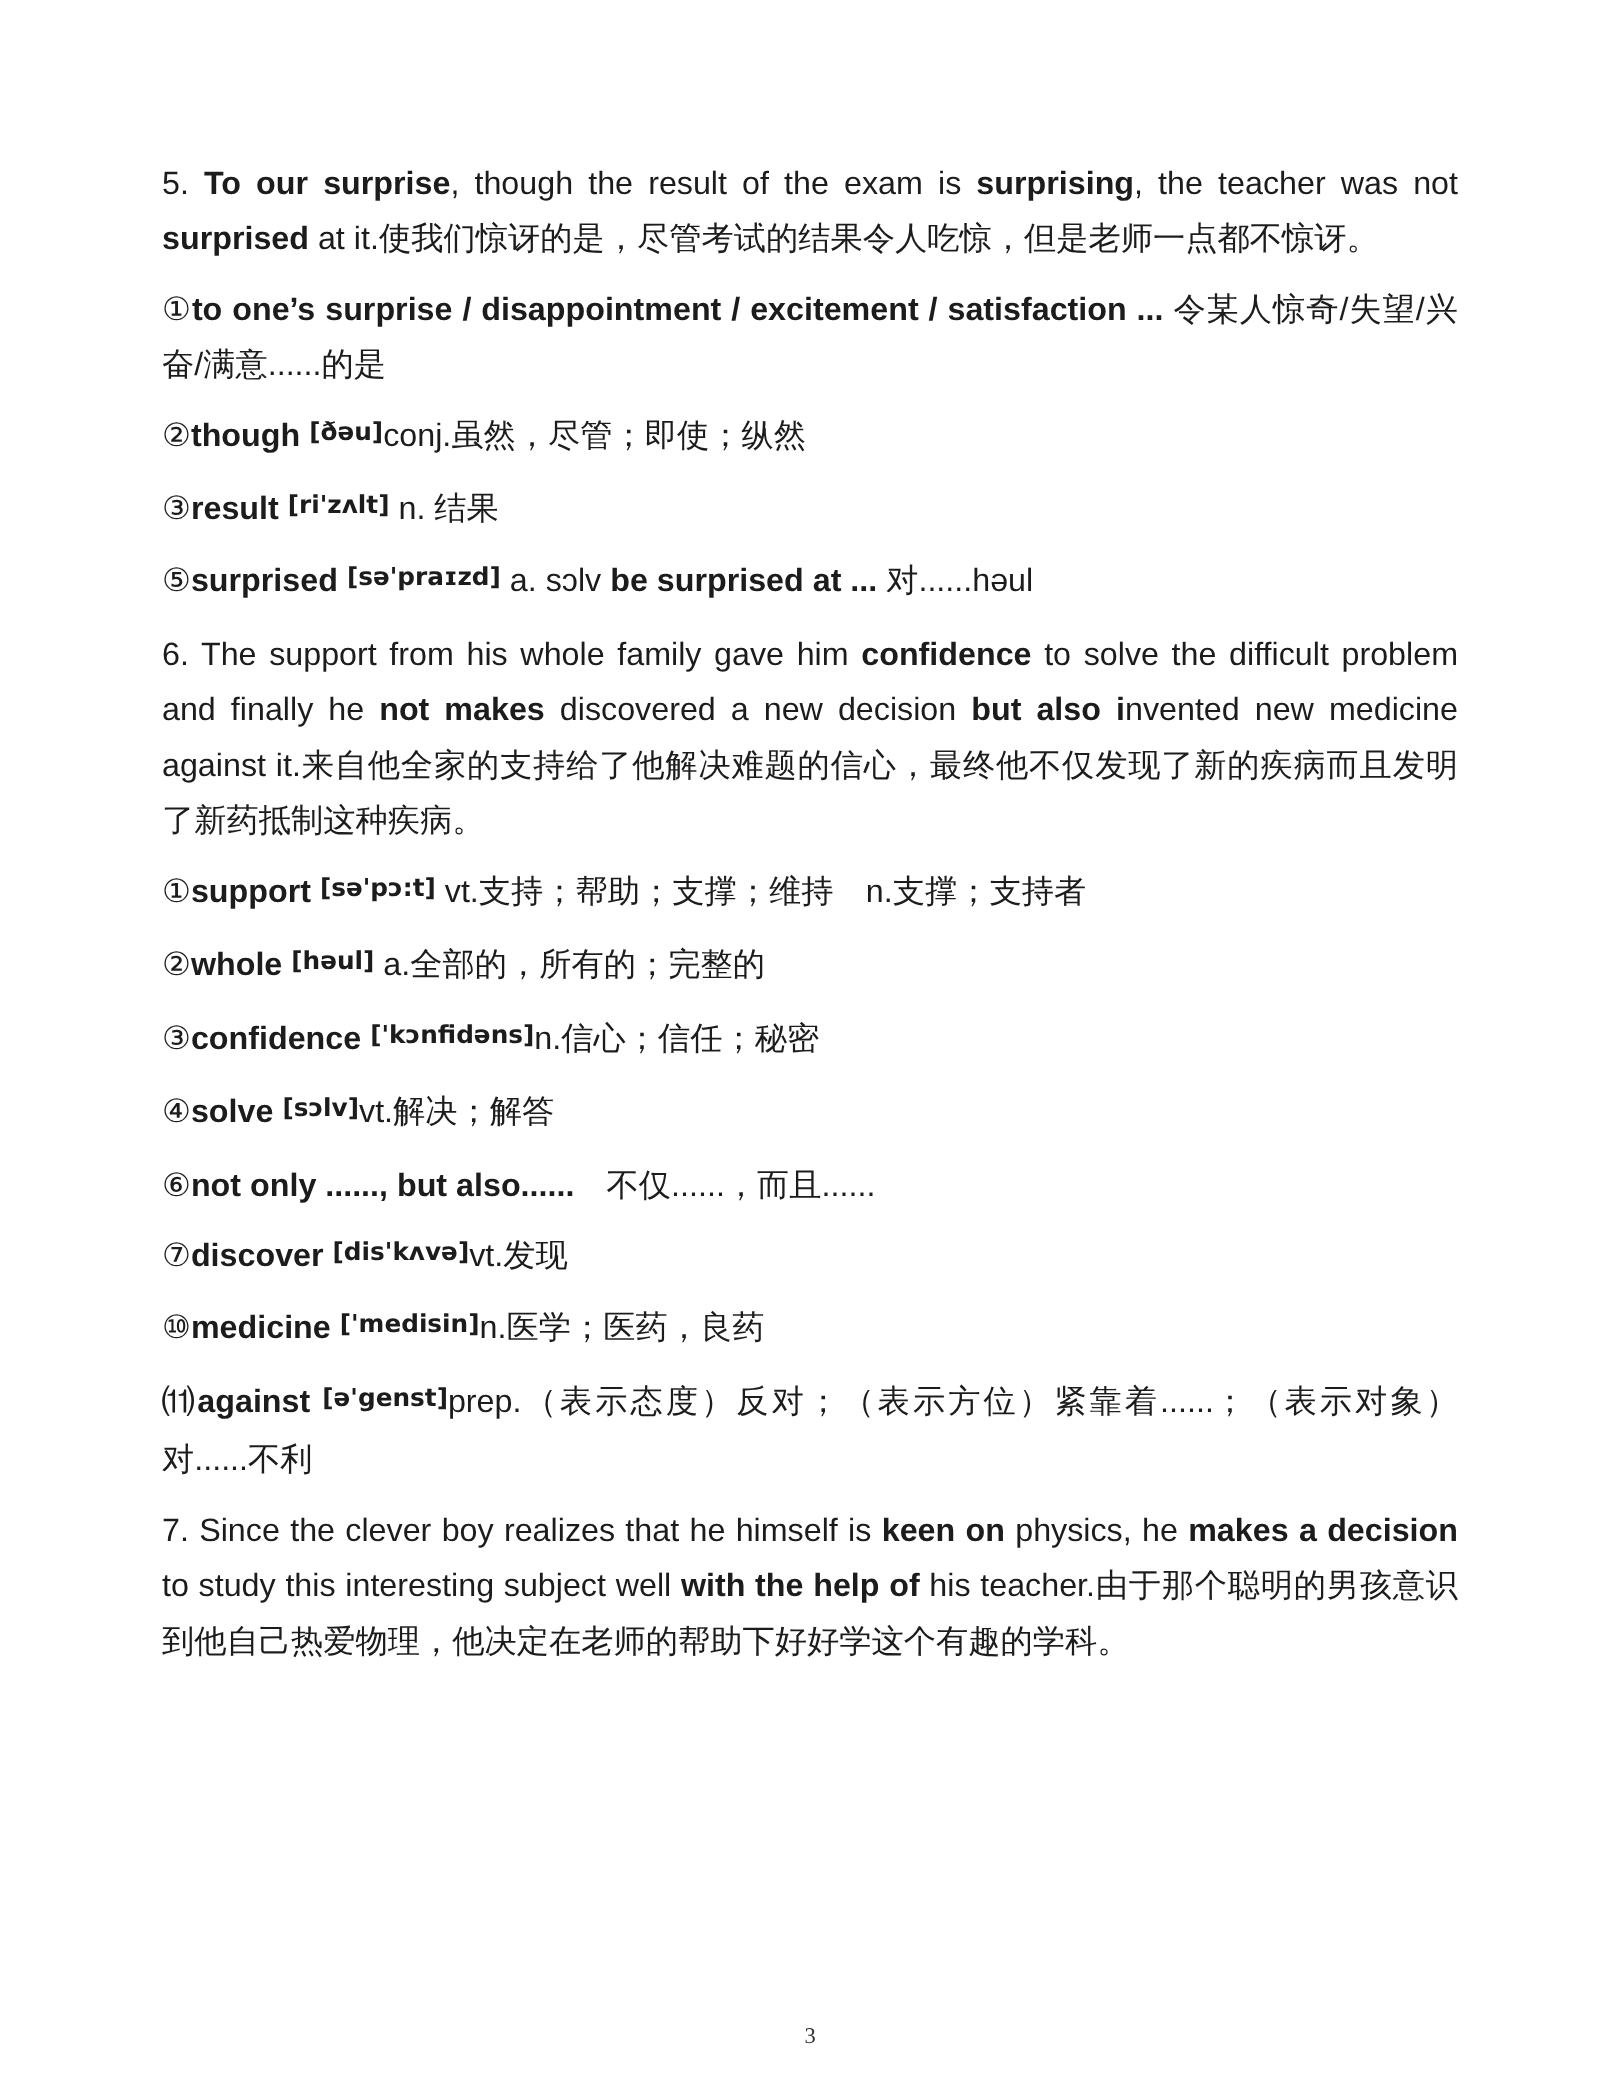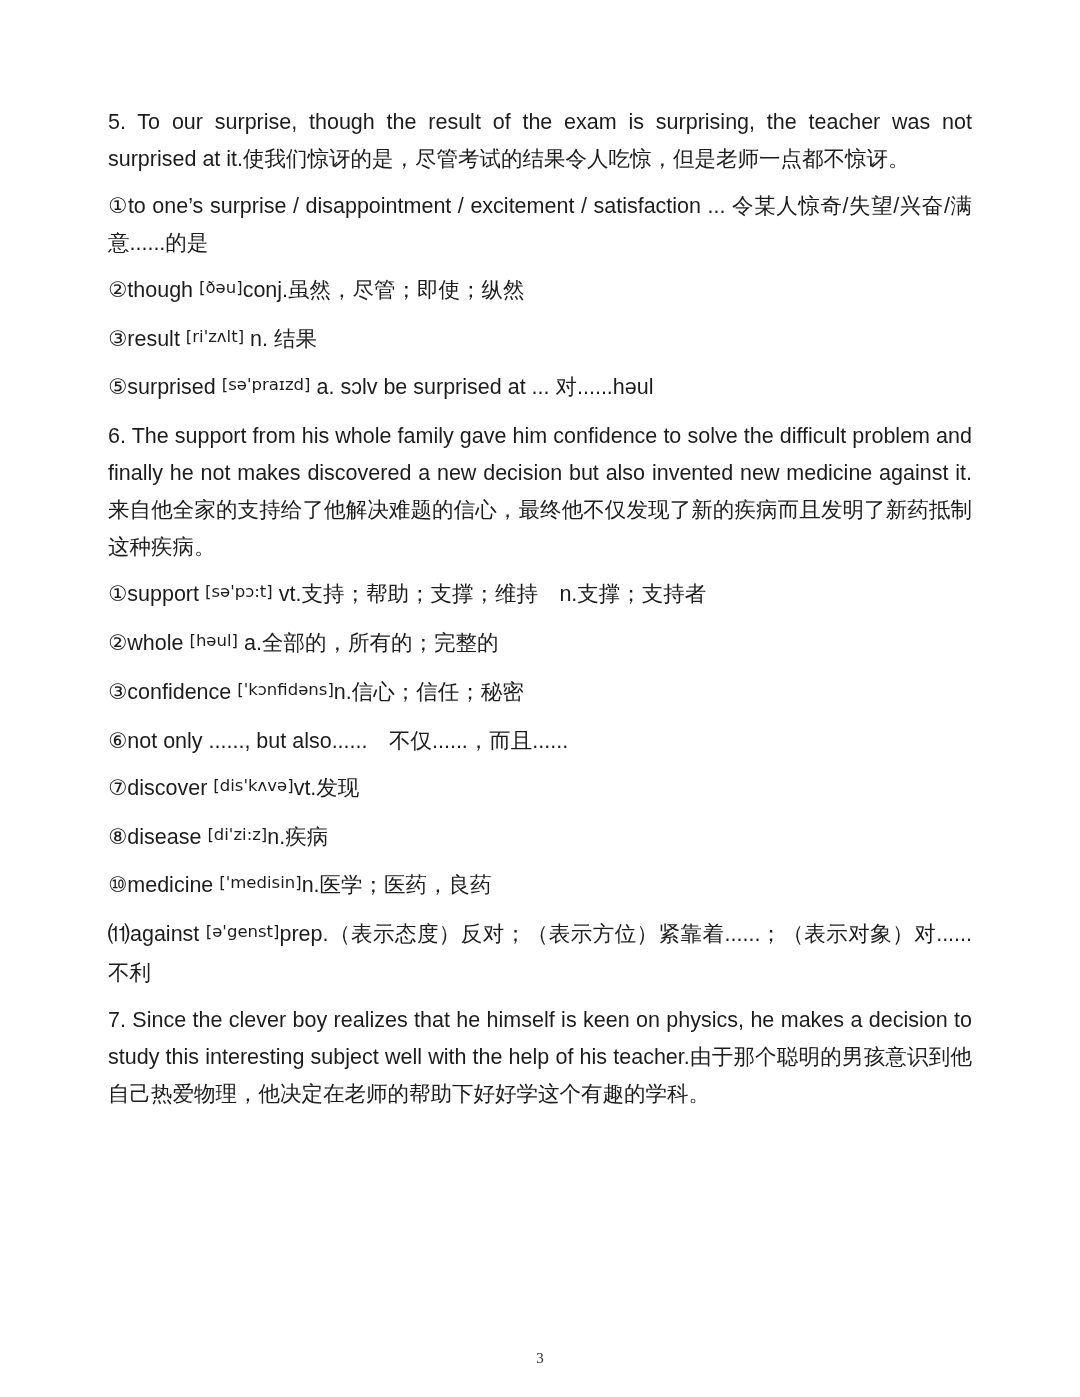--- a/index.html
+++ b/index.html
@@ -19,23 +19,23 @@
     top: 104px;
     width: 864px;
   }
   .para {
     font-size: 21.5px;
     line-height: 36.9px;
     text-align: justify;
     margin: 0 0 10px 0;
     font-weight: 400;
   }
-  .para span.b { font-weight: 400; }
+  .para span.b { font-weight: 700; }
   .para span.ph {
-    font-weight: 400;
+    font-weight: 700;
     font-size: 16.5px;
     font-family: "DejaVu Sans", sans-serif;
     position: relative;
     top: -4px;
     white-space: nowrap;
   }
   .page-num {
     position: absolute;
     bottom: 30px;
     left: 0;
@@ -52,21 +52,21 @@
 <div class="doc">
   <p class="para"><span>5. </span><span class="b">To our surprise</span><span>, though the result of the exam is </span><span class="b">surprising</span><span>, the teacher was not </span><span class="b">surprised</span><span> at it.使我们惊讶的是，尽管考试的结果令人吃惊，但是老师一点都不惊讶。</span></p>
   <p class="para"><span>①</span><span class="b">to one’s surprise / disappointment / excitement / satisfaction ...</span><span> 令某人惊奇/失望/兴奋/满意......的是</span></p>
   <p class="para"><span>②</span><span class="b">though</span><span> </span><span class="ph">[ðəu]</span><span>conj.虽然，尽管；即使；纵然</span></p>
   <p class="para"><span>③</span><span class="b">result</span><span> </span><span class="ph">[ri'zʌlt]</span><span> n. 结果</span></p>
   <p class="para"><span>⑤</span><span class="b">surprised</span><span> </span><span class="ph">[sə'praɪzd]</span><span> a. sɔlv </span><span class="b">be surprised at ...</span><span> 对......həul</span></p>
   <p class="para"><span>6. The support from his whole family gave him </span><span class="b">confidence</span><span> to solve the difficult problem and finally he </span><span class="b">not makes</span><span> discovered a new decision </span><span class="b">but also i</span><span>nvented new medicine against it.来自他全家的支持给了他解决难题的信心，最终他不仅发现了新的疾病而且发明了新药抵制这种疾病。</span></p>
   <p class="para"><span>①</span><span class="b">support</span><span> </span><span class="ph">[sə'pɔ:t]</span><span> vt.支持；帮助；支撑；维持　n.支撑；支持者</span></p>
   <p class="para"><span>②</span><span class="b">whole</span><span> </span><span class="ph">[həul]</span><span> a.全部的，所有的；完整的</span></p>
   <p class="para"><span>③</span><span class="b">confidence</span><span> </span><span class="ph">['kɔnfidəns]</span><span>n.信心；信任；秘密</span></p>
+  <p class="para"><span>④</span><span class="b">solve</span><span> </span><span class="ph">[sɔlv]</span><span>vt.解决；解答</span></p>
   <p class="para"><span>⑥</span><span class="b">not only ......, but also......</span><span>　不仅......，而且......</span></p>
   <p class="para"><span>⑦</span><span class="b">discover</span><span> </span><span class="ph">[dis'kʌvə]</span><span>vt.发现</span></p>
-  <p class="para"><span>⑧</span><span class="b">disease</span><span> </span><span class="ph">[di'zi:z]</span><span>n.疾病</span></p>
   <p class="para"><span>⑩</span><span class="b">medicine</span><span> </span><span class="ph">['medisin]</span><span>n.医学；医药，良药</span></p>
   <p class="para"><span>⑾</span><span class="b">against</span><span> </span><span class="ph">[ə'genst]</span><span>prep.（表示态度）反对；（表示方位）紧靠着......；（表示对象）对......不利</span></p>
   <p class="para"><span>7. Since the clever boy realizes that he himself is </span><span class="b">keen on</span><span> physics, he </span><span class="b">makes a decision</span><span> to study this interesting subject well </span><span class="b">with the help of</span><span> his teacher.由于那个聪明的男孩意识到他自己热爱物理，他决定在老师的帮助下好好学这个有趣的学科。</span></p>
 </div>
 
 <div class="page-num">3</div>
 
 </body></html>

